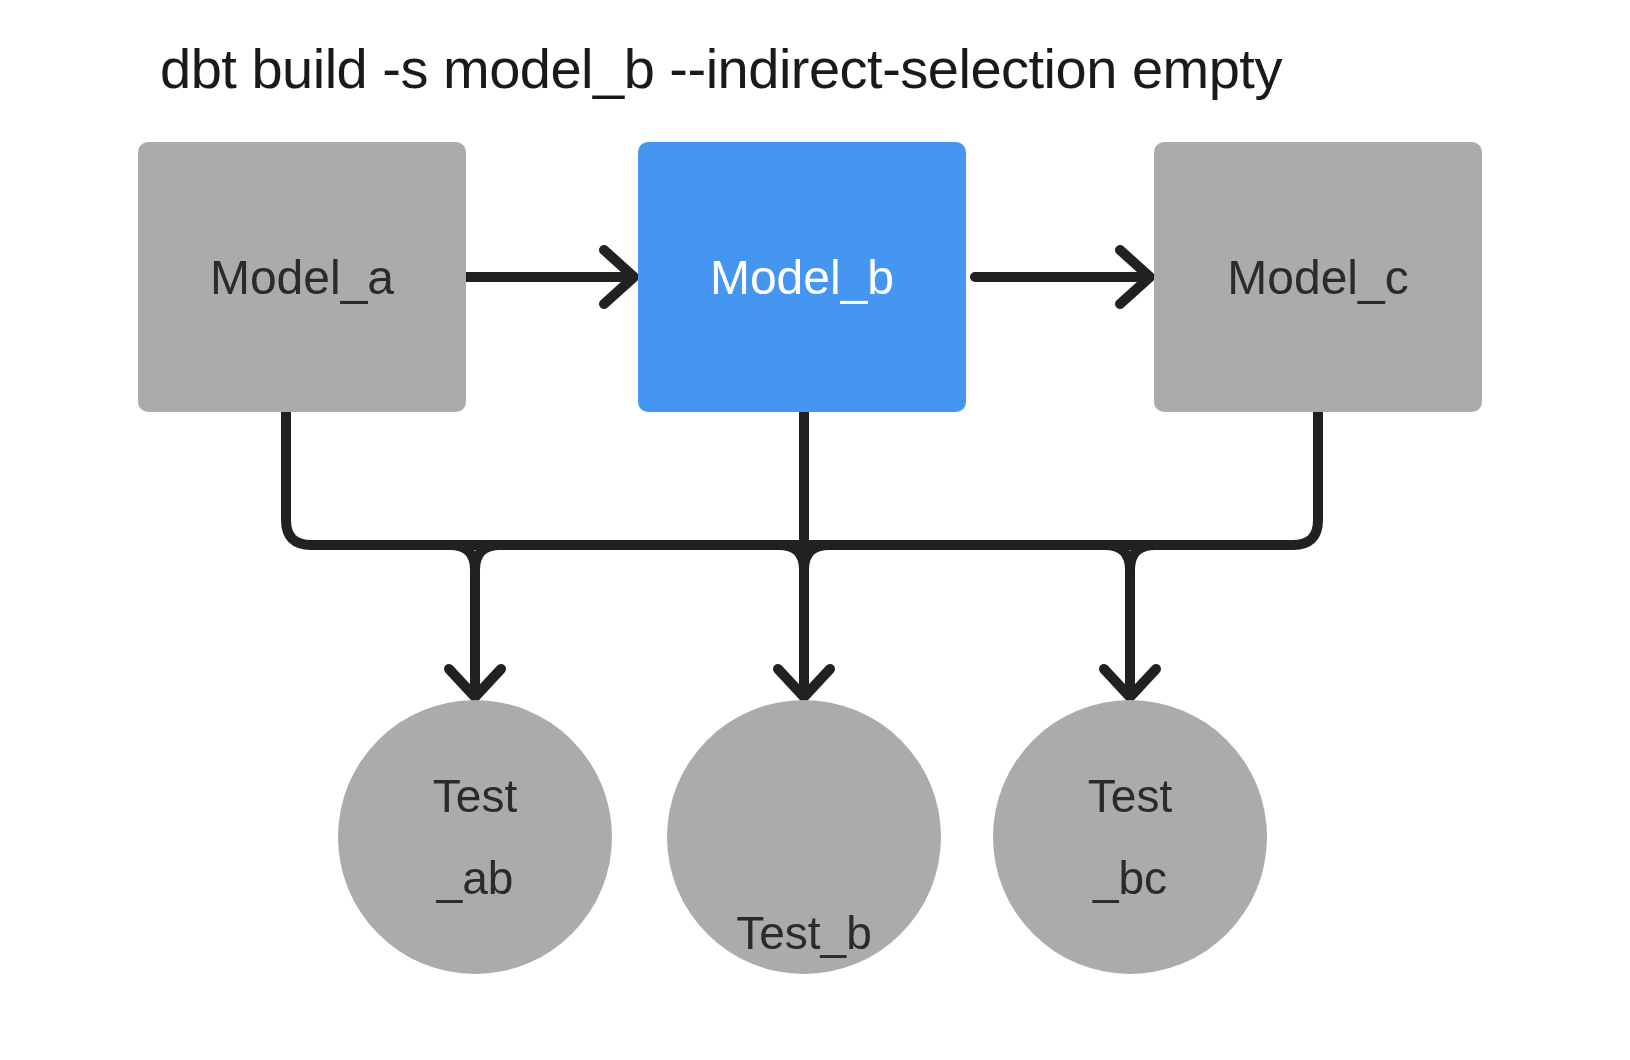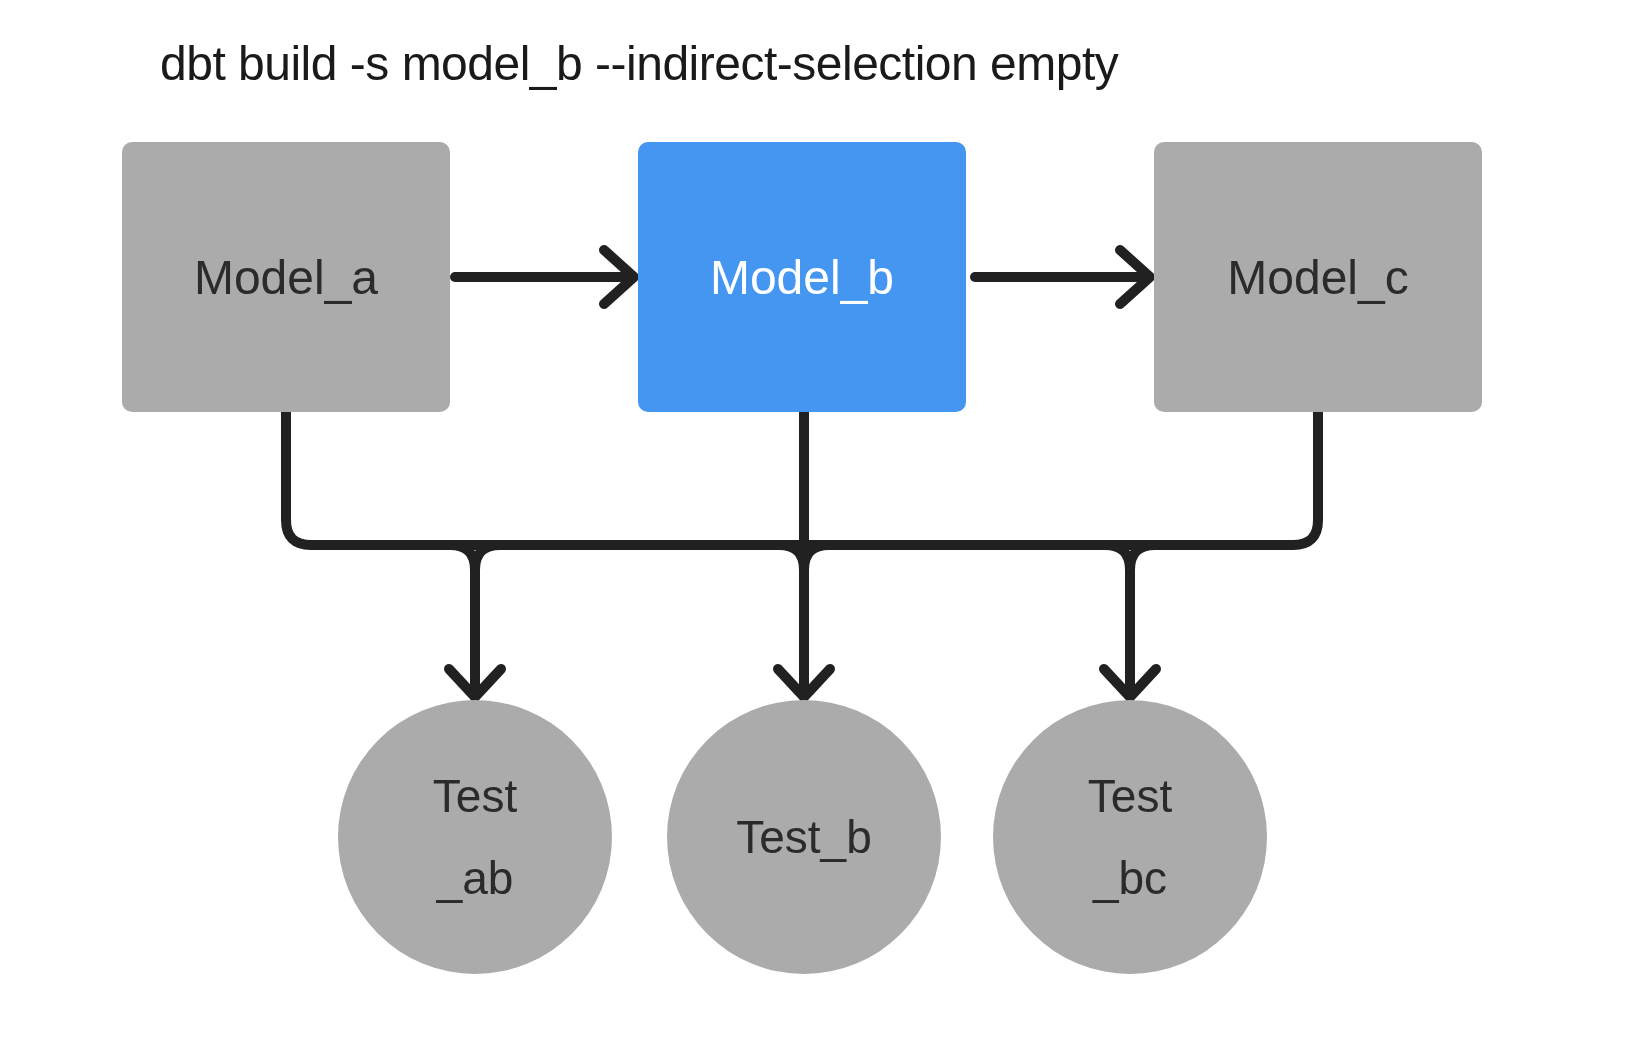--- a/index.html
+++ b/index.html
@@ -17,21 +17,21 @@
     width: 1630px;
     height: 1060px;
     background: var(--background);
     font-family: "Liberation Sans", sans-serif;
     overflow: hidden;
   }
   .title {
     position: absolute;
     left: 160px;
     top: 36px;
-    font-size: 48px;
+    font-size: 56px;
     font-weight: 500;
     letter-spacing: -0.5px;
     color: var(--title-text);
     white-space: nowrap;
   }
   svg.edges {
     position: absolute;
     left: 0; top: 0;
     width: 1630px; height: 1060px;
     color: var(--edge);
@@ -47,38 +47,38 @@
   .node.box {
     top: 142px;
     width: 328px;
     height: 270px;
     border-radius: 10px;
     background: var(--node-gray);
     color: var(--text-dark);
     font-size: 48px;
   }
   .node.box.selected { background: var(--node-selected); color: var(--text-light); justify-content: center; }
-  #node-model-a { left: 122px; }
+  #node-model-a { left: 138px; }
   #node-model-b { left: 638px; }
   #node-model-c { left: 1154px; justify-content: center; }
   .node.circle {
     top: 700px;
     width: 274px;
     height: 274px;
     border-radius: 50%;
     background: var(--node-gray);
     color: var(--text-dark);
     font-size: 46px;
     flex-direction: column;
     line-height: 82px;
     text-align: center;
   }
   .node.circle span:empty { display: none; }
   #node-test-ab { left: 338px; }
-  #node-test-b  { left: 667px; }
+  #node-test-b  { left: 667px; justify-content: flex-end; }
   #node-test-bc { left: 993px; }
 </style>
 </head>
 <body>
 
 <div class="canvas">
 
   <div class="title">dbt build -s model_b --indirect-selection empty</div>
 
   <svg class="edges" viewBox="0 0 1630 1060" xmlns="http://www.w3.org/2000/svg">

